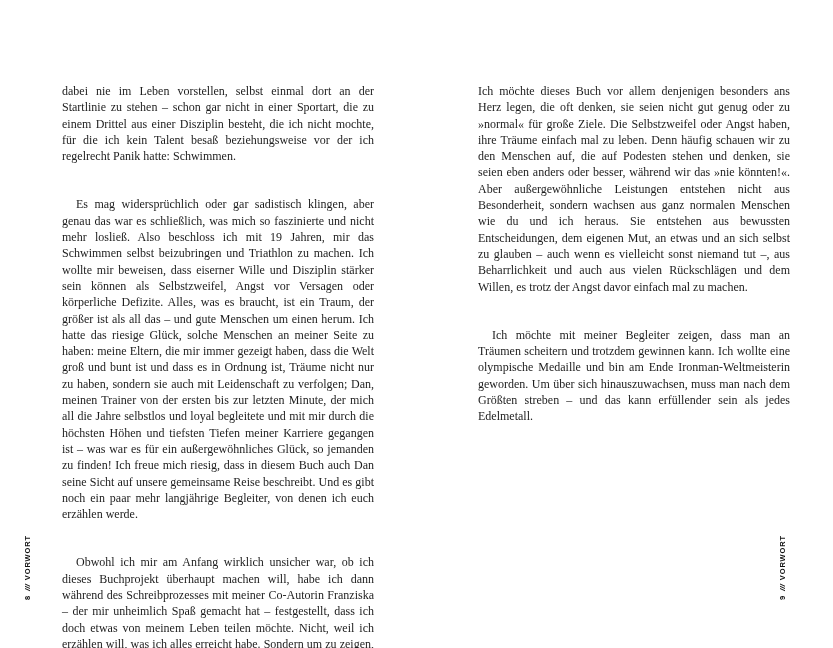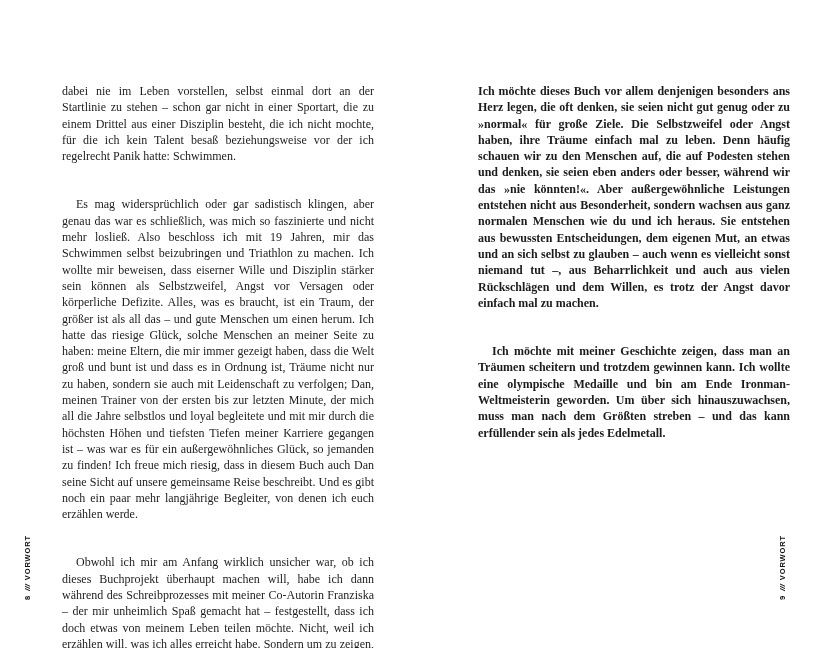--- a/index.html
+++ b/index.html
@@ -18,21 +18,21 @@
   }
   .text-col {
     position: absolute;
     top: 83px;
     width: 312px;
     font-size: 12px;
     line-height: 16.3px;
     text-align: justify;
   }
   .text-col-left  { left: 62px;  }
-  .text-col-right { left: 478px; font-weight: bold; }
+  .text-col-right { left: 478px; }
   p.para {
     margin: 0;
     padding: 0;
   }
   p.para.indent {
     text-indent: 14px;
     margin-top: 32px;
   }
   .vlabel {
     position: absolute;
@@ -71,21 +71,21 @@
     <div class="vlabel vlabel-left">
       <span>8</span>
       <span class="slashes">///</span>
       <span>VORWORT</span>
     </div>
   </div>
 
   <div class="page">
     <div class="text-col text-col-right">
         <p class="para">Ich möchte dieses Buch vor allem denjenigen besonders ans Herz legen, die oft denken, sie seien nicht gut genug oder zu »normal« für große Ziele. Die Selbstzweifel oder Angst haben, ihre Träume einfach mal zu leben. Denn häufig schauen wir zu den Menschen auf, die auf Podesten stehen und denken, sie seien eben anders oder besser, während wir das »nie könnten!«. Aber außergewöhnliche Leistungen entstehen nicht aus Besonderheit, sondern wachsen aus ganz normalen Menschen wie du und ich heraus. Sie entstehen aus bewussten Entscheidungen, dem eigenen Mut, an etwas und an sich selbst zu glauben – auch wenn es vielleicht sonst niemand tut –, aus Beharrlichkeit und auch aus vielen Rückschlägen und dem Willen, es trotz der Angst davor einfach mal zu machen.</p>
-        <p class="para indent">Ich möchte mit meiner Geschichte zeigen, dass man an Träumen scheitern und trotzdem gewinnen kann. Ich wollte eine olympische Medaille und bin am Ende Ironman-Weltmeisterin geworden. Um über sich hinauszuwachsen, muss man nach dem Größten streben – und das kann erfüllender sein als jedes Edelmetall.</p>
+        <p class="para indent">Ich möchte mit meiner Begleiter zeigen, dass man an Träumen scheitern und trotzdem gewinnen kann. Ich wollte eine olympische Medaille und bin am Ende Ironman-Weltmeisterin geworden. Um über sich hinauszuwachsen, muss man nach dem Größten streben – und das kann erfüllender sein als jedes Edelmetall.</p>
       </div>
     <div class="vlabel vlabel-right">
       <span>9</span>
       <span class="slashes">///</span>
       <span>VORWORT</span>
     </div>
   </div>
 
 </div>
 

